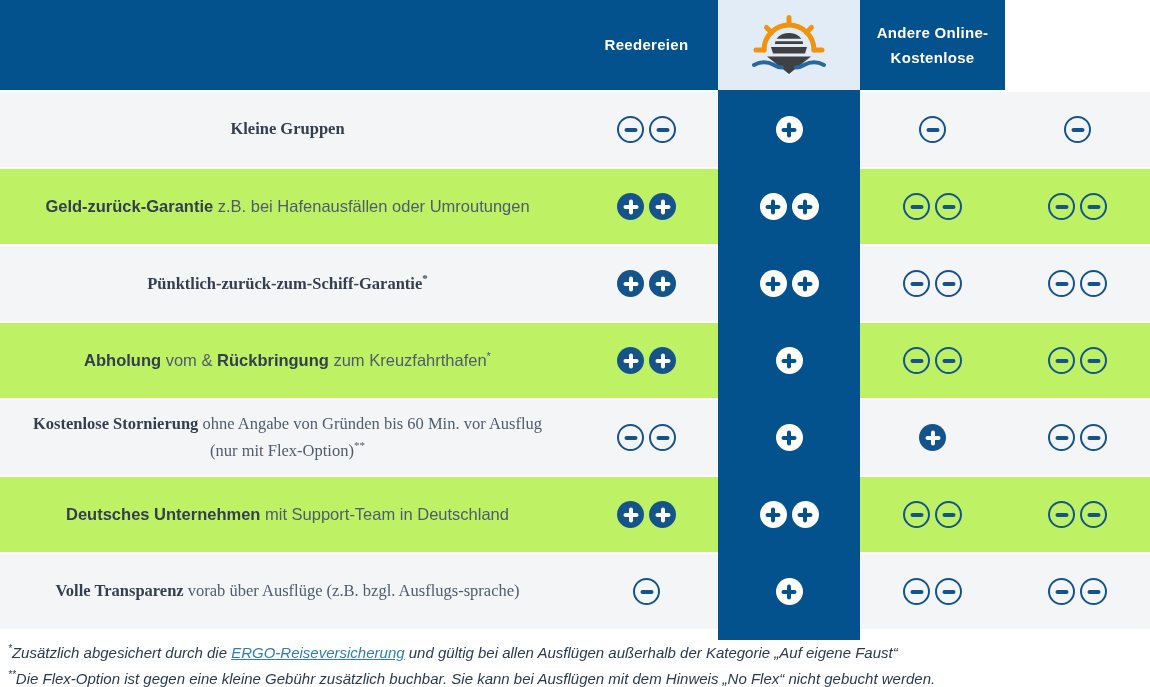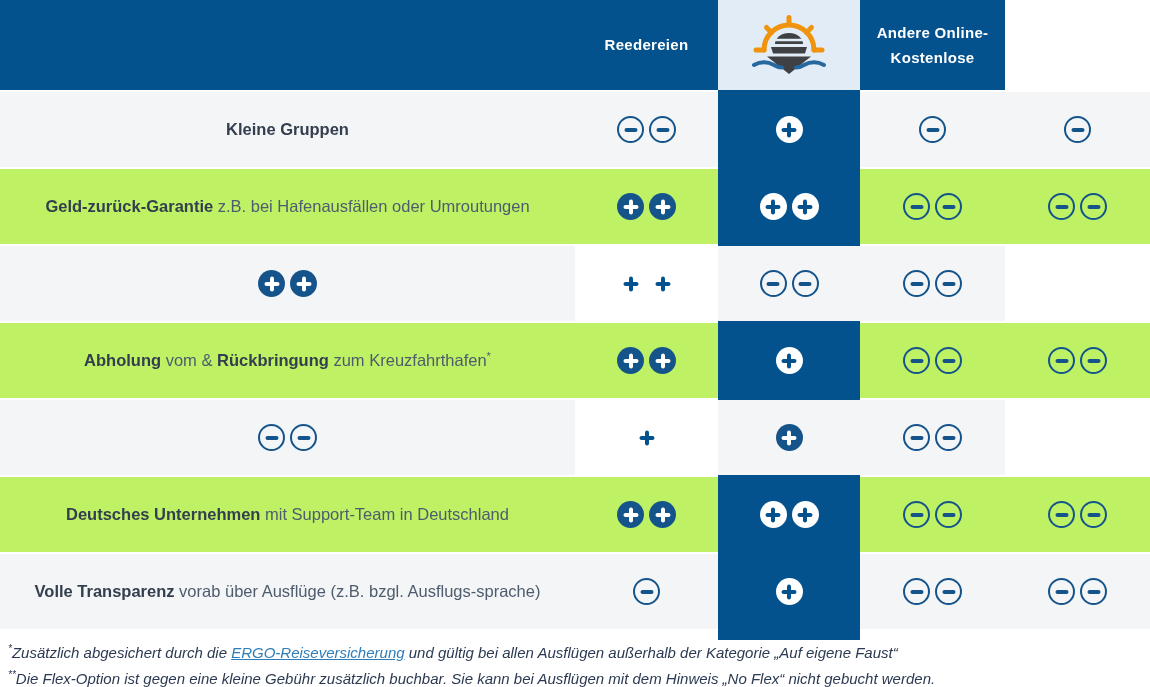--- a/index.html
+++ b/index.html
@@ -10,21 +10,21 @@
   body{margin:0;width:1150px;background:#fff;font-family:"Liberation Sans",sans-serif;}
   .comparison{position:relative;width:1150px;}
   .brand-col-overlay{position:absolute;left:718px;top:90px;width:142px;height:550px;background:var(--brand);z-index:0;}
   .grid-row{display:grid;grid-template-columns:575px 143px 142px 145px 145px;position:relative;z-index:1;}
   .header-row{height:90px;}
   .header-cell{background:var(--brand);color:#fff;font-weight:bold;font-size:15px;letter-spacing:.3px;
     display:flex;align-items:center;justify-content:center;text-align:center;line-height:1.7;white-space:pre-line;}
   .header-cell.brandcol{background:var(--light);}
   .body-row{height:75px;margin-top:2px;}
   .body-row .cell{background:#bef264;display:flex;align-items:center;justify-content:center;}
-  .body-row.striped .cell{background:var(--stripe);}
+  .body-row.striped .cell{background:var(--stripe);font-family:Liberation Serif, serif;}
   .body-row .cell.brandcol{background:transparent !important;}
   .cell.feature{padding:0 20px;}
   .feature-text{text-align:center;font-size:16.5px;line-height:1.6;color:var(--txt);max-width:535px;}
   .feature-text .b{font-weight:bold;color:var(--txt-bold);}
   .feature-text sup{font-size:11px;}
   .icons{gap:5px;}
   .ic{width:27px;height:27px;border-radius:50%;position:relative;display:inline-block;flex:0 0 auto;}
   .ic::before,.ic::after{content:"";position:absolute;left:50%;top:50%;transform:translate(-50%,-50%);border-radius:2px;}
   .ic.plus{background:var(--icon);}
   .ic.plus::before{width:15px;height:4px;background:#fff;}
@@ -110,20 +110,23 @@
         <div class="cell icons">
           <span class="ic minus"></span>
           <span class="ic minus"></span>
         </div>
         <div class="cell icons">
           <span class="ic minus"></span>
           <span class="ic minus"></span>
         </div>
       </div>
       <div class="grid-row body-row striped">
+        <div class="cell feature">
+          <div class="feature-text"><span class="b">Pünktlich-zurück-zum-Schiff-Garantie</span><sup class="b">*</sup></div>
+        </div>
         <div class="cell icons">
           <span class="ic plus"></span>
           <span class="ic plus"></span>
         </div>
         <div class="cell icons brandcol">
           <span class="ic plus-inv"></span>
           <span class="ic plus-inv"></span>
         </div>
         <div class="cell icons">
           <span class="ic minus"></span>
@@ -148,20 +151,23 @@
         <div class="cell icons">
           <span class="ic minus"></span>
           <span class="ic minus"></span>
         </div>
         <div class="cell icons">
           <span class="ic minus"></span>
           <span class="ic minus"></span>
         </div>
       </div>
       <div class="grid-row body-row striped">
+        <div class="cell feature">
+          <div class="feature-text"><span class="b">Kostenlose Stornierung</span><span> ohne Angabe von Gründen bis 60 Min. vor Ausflug (nur mit Flex-Option)</span><sup>**</sup></div>
+        </div>
         <div class="cell icons">
           <span class="ic minus"></span>
           <span class="ic minus"></span>
         </div>
         <div class="cell icons brandcol">
           <span class="ic plus-inv"></span>
         </div>
         <div class="cell icons">
           <span class="ic plus"></span>
         </div>

